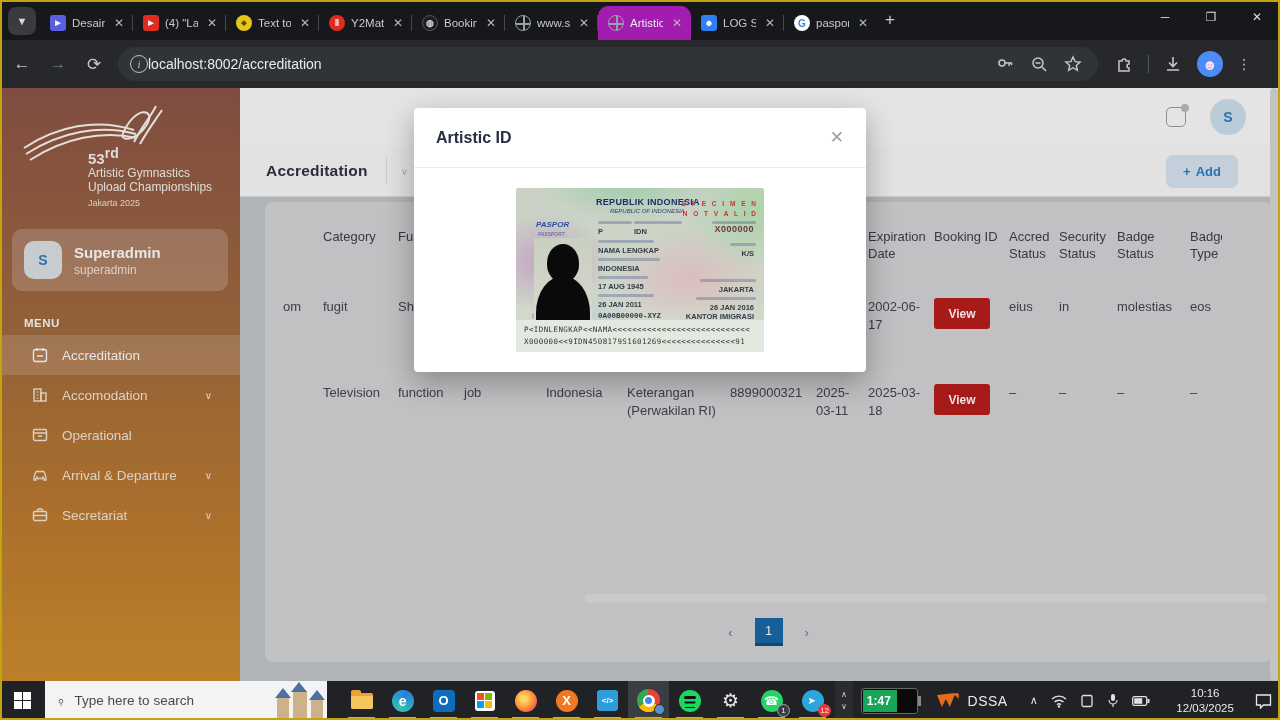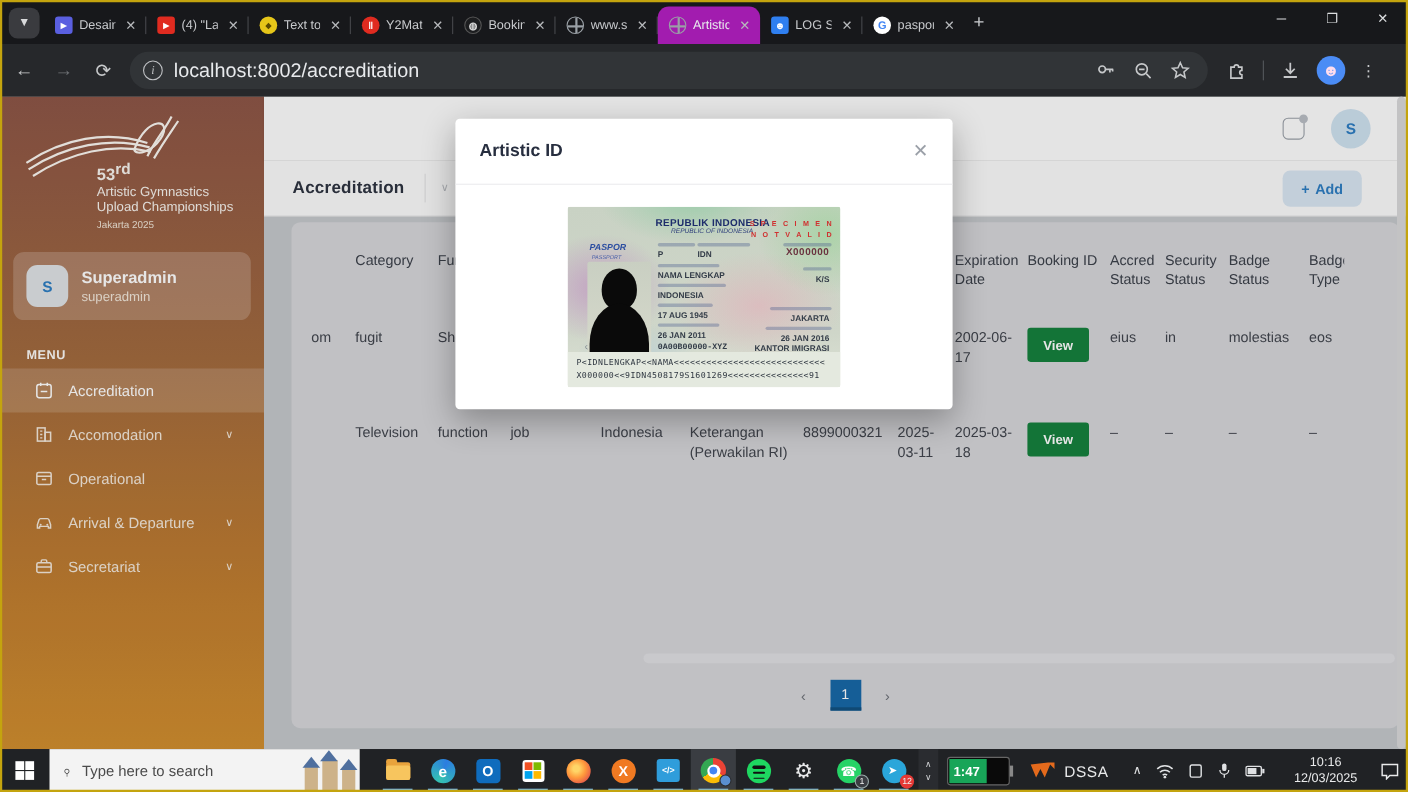--- a/index.html
+++ b/index.html
@@ -29,21 +29,21 @@
   .newtab-btn { color:#c8cacd; font-size:17px; margin:0 0 10px 8px; }
   .win-controls { position:absolute; right:0; top:0; height:34px; display:flex; }
   .win-btn { width:46px; height:34px; display:flex; align-items:center; justify-content:center; color:#dcdee0; font-size:12px; }
 
   
   .toolbar { position:absolute; left:0; top:40px; width:1280px; height:48px; background:#26282b; display:flex; align-items:center; }
   .nav-ico { width:28px; height:28px; margin-left:8px; display:flex; align-items:center; justify-content:center; color:#c6c8ca; font-size:17px; }
   .nav-ico.dim { color:#6f7276; }
   .omnibox { position:relative; height:34px; margin-left:10px; width:980px; background:#313437; border-radius:17px; display:flex; align-items:center; padding:0 12px; }
   .omni-info { width:18px; height:18px; border:1.5px solid #bfc1c4; border-radius:50%; color:#bfc1c4; font-size:11px; display:flex; align-items:center; justify-content:center; font-style:italic; font-family:"Liberation Serif", serif; }
-  .omni-url { color:#e8eaed; font-size:18px; margin-left:10px; flex:1; }
+  .omni-url { color:#e8eaed; font-size:14px; flex:1; }
   .omni-right { display:flex; gap:16px; align-items:center; margin-right:4px; }
   .tb-right { display:flex; align-items:center; gap:14px; margin-left:16px; }
   .tb-divider { width:1px; height:18px; background:#55585c; }
   .avatar-chrome { width:26px; height:26px; border-radius:50%; background:#4b8cf5; display:flex; align-items:center; justify-content:center; overflow:hidden; }
   .avatar-chrome::before { content:"☻"; color:#fde; font-size:15px; }
   .kebab { color:#c6c8ca; font-size:14px; letter-spacing:0; margin-right:10px; }
 
   
   .app { position:absolute; left:0; top:88px; width:1280px; height:593px; background:#c8cbce; }
   .app-dim { position:absolute; inset:0; background:rgba(10,10,14,0.10); z-index:5; pointer-events:none; }
@@ -77,21 +77,21 @@
   .title-sep { width:1px; height:26px; background:#e3e3e4; margin:0 14px 0 18px; }
   .title-chev { color:#b9bcc1; font-size:10px; }
   .add-btn { position:absolute; right:42px; top:9px; width:72px; height:33px; background:#d9e6f2; color:#2d7dc2; font-weight:bold; font-size:13px; border:none; border-radius:7px; display:flex; align-items:center; justify-content:center; gap:5px; }
   .content { position:absolute; left:0; top:109px; width:1212px; height:484px; background:#c5c8cb; }
   .table-card { position:absolute; left:25px; top:5px; width:1007px; height:460px; background:#d6d6da; border-radius:8px; overflow:hidden; }
   table { border-collapse:collapse; table-layout:fixed; margin-left:18px; width:967px; font-size:13px; color:#41454d; }
   th { text-align:left; font-weight:normal; color:#3c414a; vertical-align:top; padding:26px 6px 0 0; line-height:17px; height:72px; }
   td { vertical-align:top; padding:24px 6px 0 0; line-height:18px; }
   tr.r1 td { height:86px; } tr.r2 td { height:90px; } tr.r3 td { height:80px; } tr.r4 td { height:80px; }
   .clip { display:inline-block; width:32px; overflow:hidden; white-space:normal; }
-  .view-btn { width:56px; height:31px; background:#15803d; color:#fff; font-weight:bold; font-size:12px; border:none; border-radius:3px; }
+  .view-btn { width:56px; height:31px; background:#b91c1c; color:#fff; font-weight:bold; font-size:12px; border:none; border-radius:3px; }
   .hscroll { position:absolute; left:320px; top:392px; width:683px; height:9px; border-radius:5px; background:#dfdfe2; }
   .pager { position:absolute; left:0; right:0; top:416px; display:flex; justify-content:center; align-items:center; gap:22px; }
   .pg-chev { color:#6e7278; font-size:13px; }
   .pg-num { width:28px; height:28px; background:#1768a8; color:#fff; font-size:13px; display:flex; align-items:center; justify-content:center; border-bottom:3px solid #115181; }
   .vscroll { position:absolute; right:2px; top:0; width:8px; height:593px; background:#d8d9da; border-radius:4px; }
 
   
   .modal { position:absolute; left:414px; top:20px; width:452px; height:264px; background:#fff; border-radius:4px; box-shadow:0 10px 30px rgba(0,0,0,0.3); z-index:20; }
   .modal-head { height:60px; display:flex; align-items:center; justify-content:space-between; padding:0 22px; border-bottom:1px solid #ececee; }
   .modal-title { font-size:16px; font-weight:bold; color:#272e3f; }

